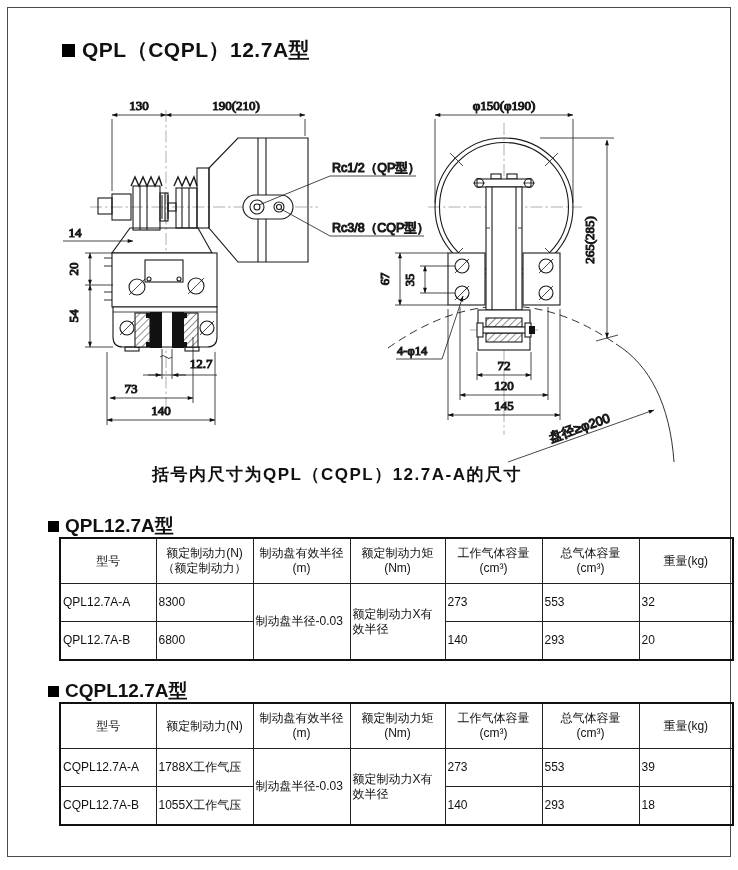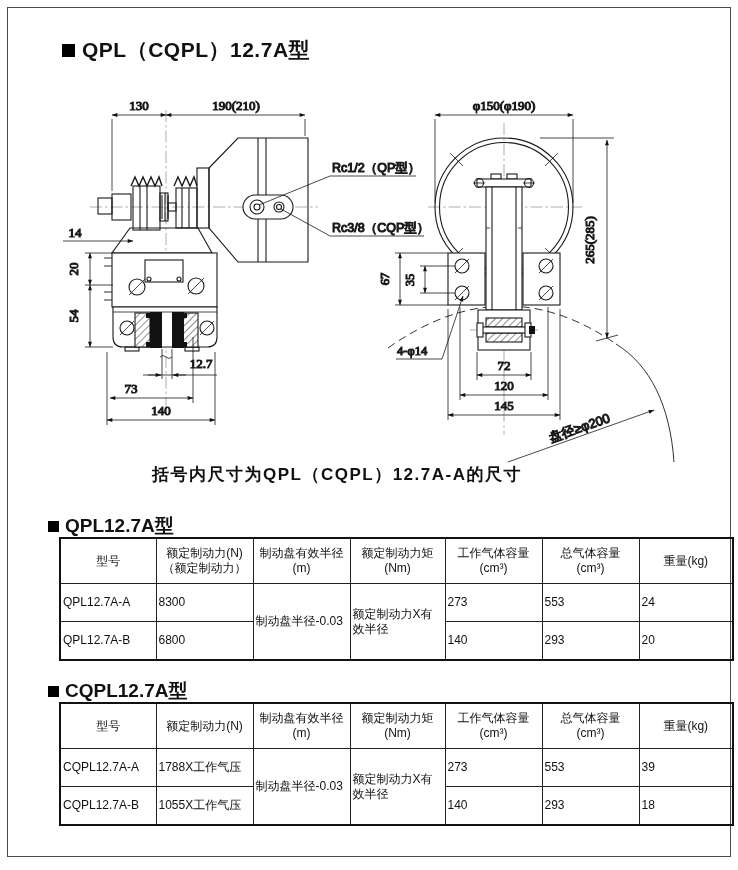--- a/index.html
+++ b/index.html
@@ -323,21 +323,21 @@
             <div>重量(kg)</div>
           </th>
     </tr>
     <tr>
       <td>QPL12.7A-A</td>
       <td>8300</td>
       <td rowspan="2" class="wrapcell">制动盘半径-0.03</td>
       <td rowspan="2" class="wrapcell">额定制动力X有效半径</td>
       <td>273</td>
       <td>553</td>
-      <td>24</td>
+      <td>32</td>
     </tr>
     <tr>
       <td>QPL12.7A-B</td>
       <td>6800</td>
       <td>140</td>
       <td>293</td>
       <td>20</td>
     </tr>
   </tbody>
     </table>

